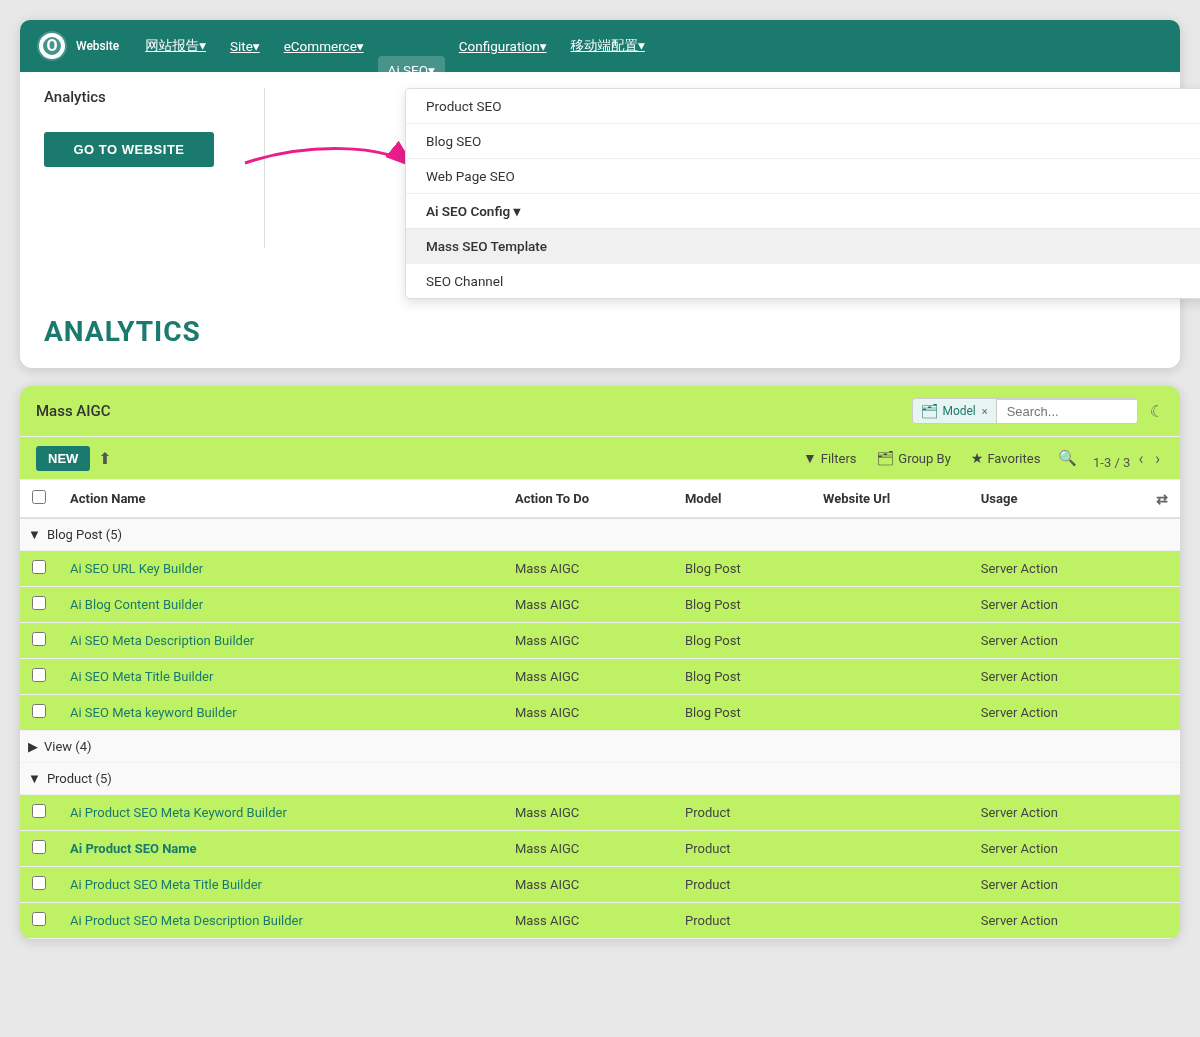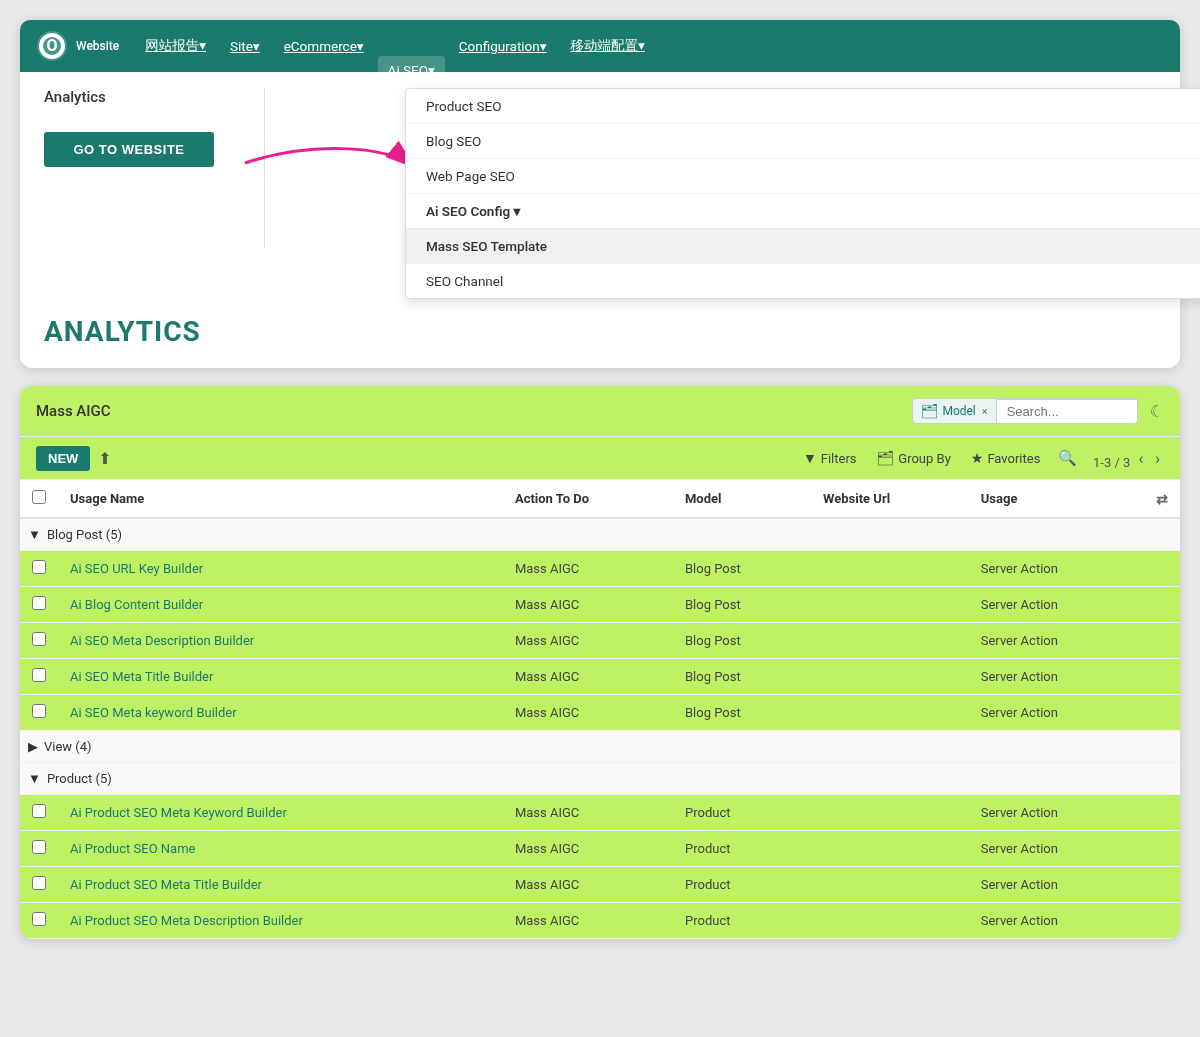--- a/index.html
+++ b/index.html
@@ -377,21 +377,21 @@
       <span class="page-nav">›</span>
     </div>
   </div>
 
   <table class="data-table">
     <thead>
       <tr>
         <th class="checkbox-col">
           <input type="checkbox" class="cb" style="">
         </th>
-        <th>Usage Name</th>
+        <th>Action Name</th>
         <th>Action To Do</th>
         <th>Model</th>
         <th>Website Url</th>
         <th>Usage</th>
         <th class="settings-col">
           <span class="settings-icon">⇄</span>
         </th>
       </tr>
     </thead>
     <tbody id="table-body">
@@ -467,21 +467,21 @@
         <td>Mass AIGC</td>
         <td>Product</td>
         <td></td>
         <td>Server Action</td>
         <td></td>
       </tr>
         <tr>
         <td>
           <input type="checkbox" class="cb" style="">
         </td>
-        <td style="color:#1a7a6e; cursor:pointer;">Ai Product SEO Name</td>
+        <td style="color:#1a7a6e; cursor:pointer;font-weight:bold;">Ai Product SEO Name</td>
         <td>Mass AIGC</td>
         <td>Product</td>
         <td></td>
         <td>Server Action</td>
         <td></td>
       </tr>
         <tr>
         <td>
           <input type="checkbox" class="cb" style="">
         </td>

